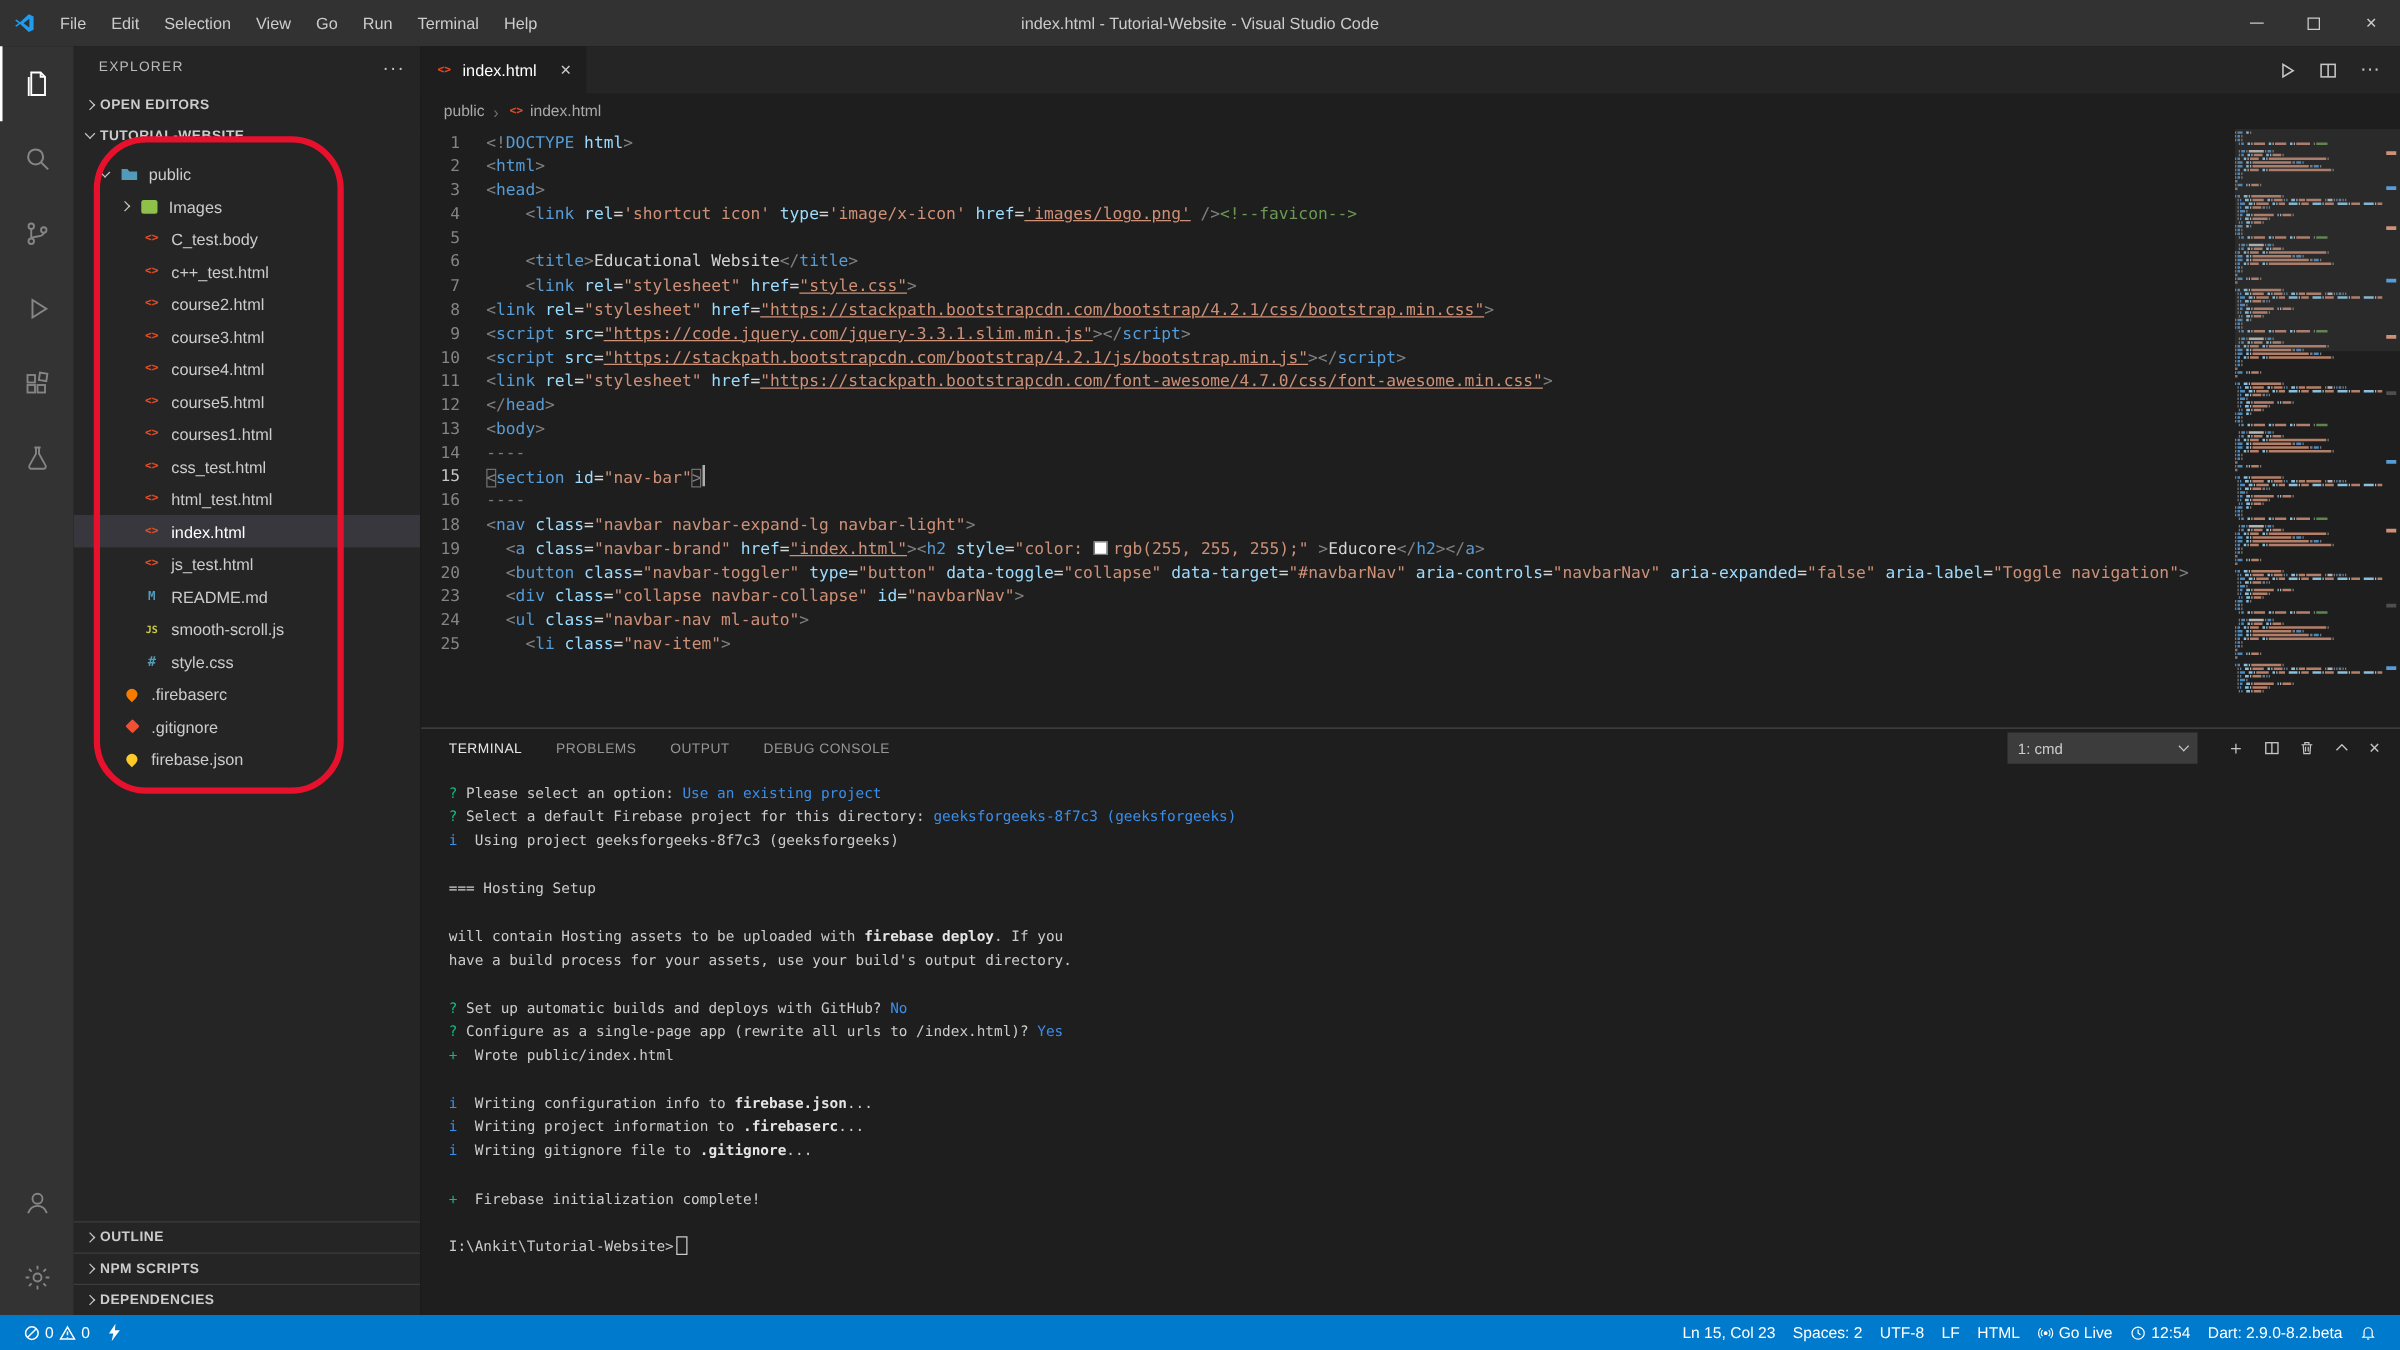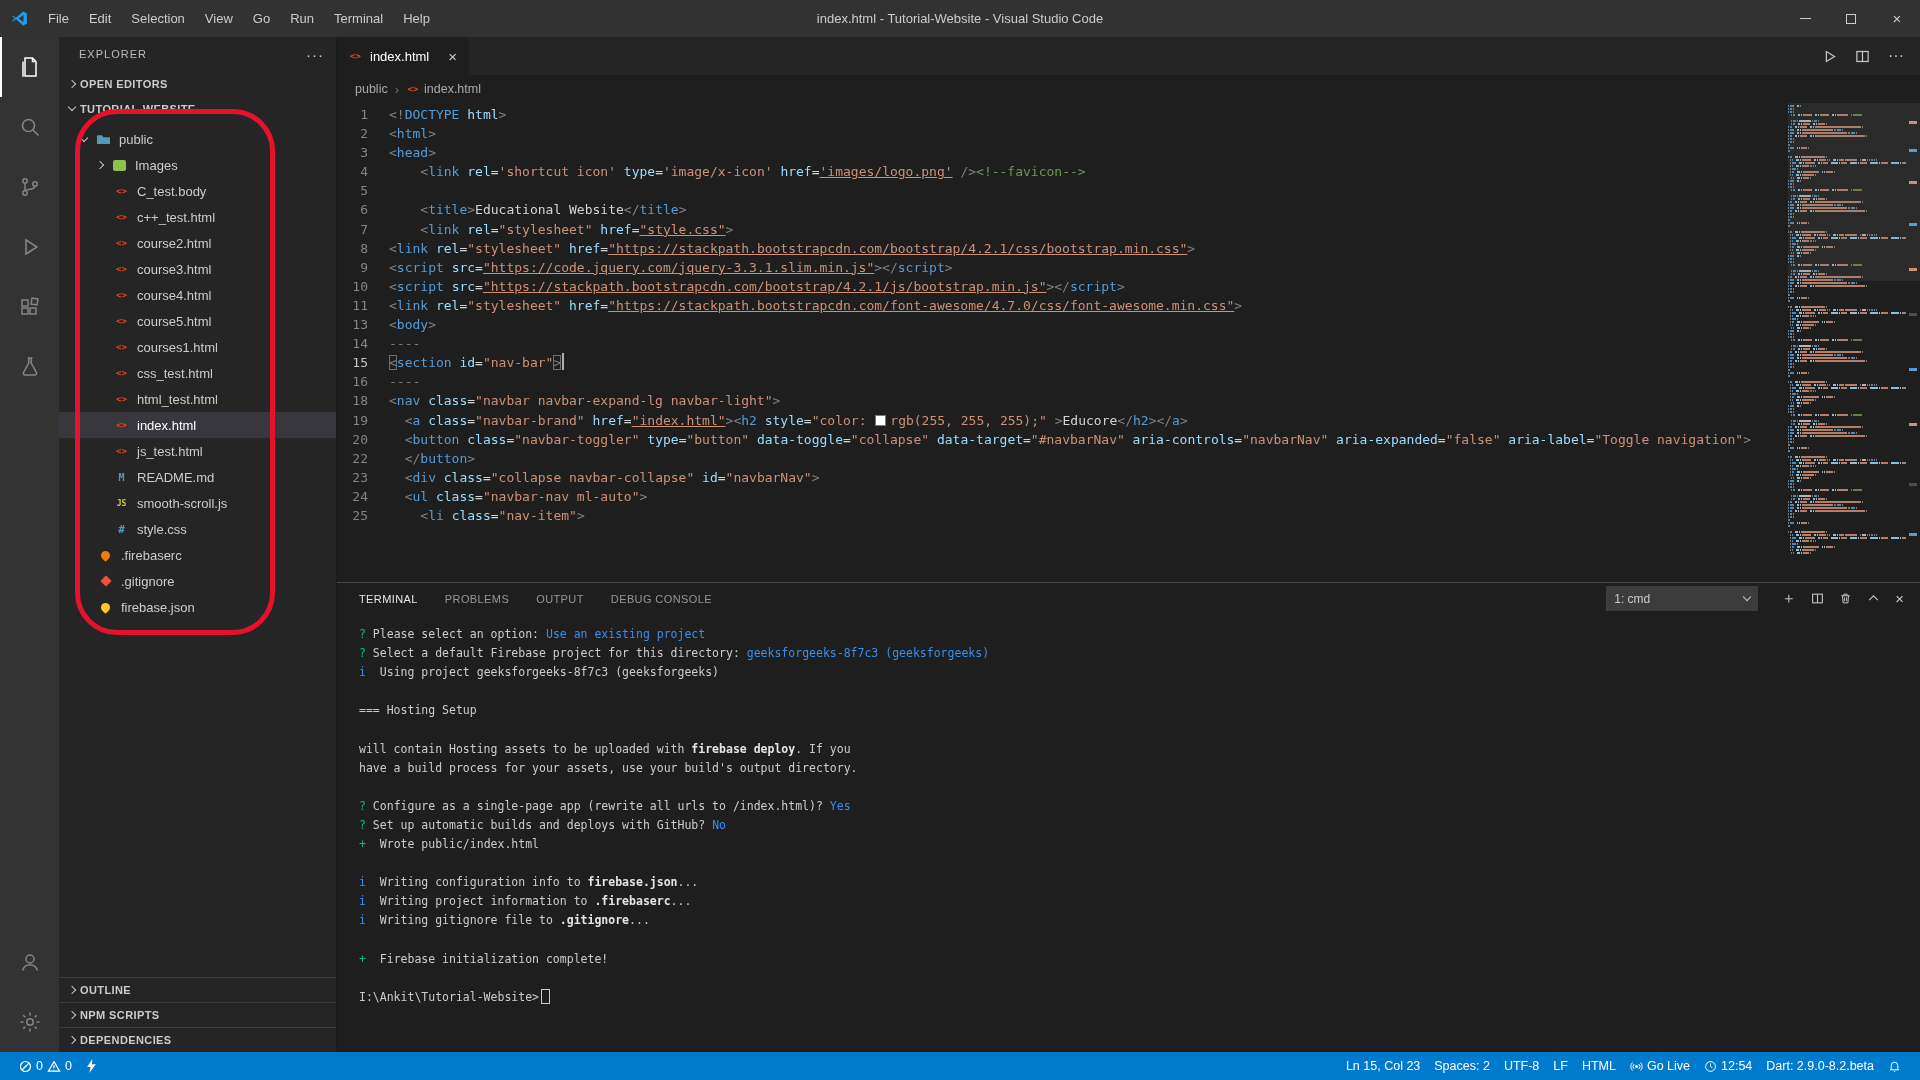--- a/index.html
+++ b/index.html
@@ -356,28 +356,28 @@
             <div class="cl"><span class="ln">2</span><span class="lc"><span class="tk-p">&lt;</span><span class="tk-t">html</span><span class="tk-p">&gt;</span></span></div>
             <div class="cl"><span class="ln">3</span><span class="lc"><span class="tk-p">&lt;</span><span class="tk-t">head</span><span class="tk-p">&gt;</span></span></div>
             <div class="cl"><span class="ln">4</span><span class="lc"><span class="tk-x">    </span><span class="tk-p">&lt;</span><span class="tk-t">link</span><span class="tk-x"> </span><span class="tk-a">rel</span><span class="tk-x">=</span><span class="tk-s">'shortcut icon'</span><span class="tk-x"> </span><span class="tk-a">type</span><span class="tk-x">=</span><span class="tk-s">'image/x-icon'</span><span class="tk-x"> </span><span class="tk-a">href</span><span class="tk-x">=</span><span class="tk-su">'images/logo.png'</span><span class="tk-x"> </span><span class="tk-p">/&gt;</span><span class="tk-c">&lt;!--favicon--&gt;</span></span></div>
             <div class="cl"><span class="ln">5</span><span class="lc"></span></div>
             <div class="cl"><span class="ln">6</span><span class="lc"><span class="tk-x">    </span><span class="tk-p">&lt;</span><span class="tk-t">title</span><span class="tk-p">&gt;</span><span class="tk-x">Educational Website</span><span class="tk-p">&lt;/</span><span class="tk-t">title</span><span class="tk-p">&gt;</span></span></div>
             <div class="cl"><span class="ln">7</span><span class="lc"><span class="tk-x">    </span><span class="tk-p">&lt;</span><span class="tk-t">link</span><span class="tk-x"> </span><span class="tk-a">rel</span><span class="tk-x">=</span><span class="tk-s">"stylesheet"</span><span class="tk-x"> </span><span class="tk-a">href</span><span class="tk-x">=</span><span class="tk-su">"style.css"</span><span class="tk-p">&gt;</span></span></div>
             <div class="cl"><span class="ln">8</span><span class="lc"><span class="tk-p">&lt;</span><span class="tk-t">link</span><span class="tk-x"> </span><span class="tk-a">rel</span><span class="tk-x">=</span><span class="tk-s">"stylesheet"</span><span class="tk-x"> </span><span class="tk-a">href</span><span class="tk-x">=</span><span class="tk-su">"https://stackpath.bootstrapcdn.com/bootstrap/4.2.1/css/bootstrap.min.css"</span><span class="tk-p">&gt;</span></span></div>
             <div class="cl"><span class="ln">9</span><span class="lc"><span class="tk-p">&lt;</span><span class="tk-t">script</span><span class="tk-x"> </span><span class="tk-a">src</span><span class="tk-x">=</span><span class="tk-su">"https://code.jquery.com/jquery-3.3.1.slim.min.js"</span><span class="tk-p">&gt;&lt;/</span><span class="tk-t">script</span><span class="tk-p">&gt;</span></span></div>
             <div class="cl"><span class="ln">10</span><span class="lc"><span class="tk-p">&lt;</span><span class="tk-t">script</span><span class="tk-x"> </span><span class="tk-a">src</span><span class="tk-x">=</span><span class="tk-su">"https://stackpath.bootstrapcdn.com/bootstrap/4.2.1/js/bootstrap.min.js"</span><span class="tk-p">&gt;&lt;/</span><span class="tk-t">script</span><span class="tk-p">&gt;</span></span></div>
             <div class="cl"><span class="ln">11</span><span class="lc"><span class="tk-p">&lt;</span><span class="tk-t">link</span><span class="tk-x"> </span><span class="tk-a">rel</span><span class="tk-x">=</span><span class="tk-s">"stylesheet"</span><span class="tk-x"> </span><span class="tk-a">href</span><span class="tk-x">=</span><span class="tk-su">"https://stackpath.bootstrapcdn.com/font-awesome/4.7.0/css/font-awesome.min.css"</span><span class="tk-p">&gt;</span></span></div>
+            <div class="cl"><span class="ln">12</span><span class="lc"><span class="tk-p">&lt;/</span><span class="tk-t">head</span><span class="tk-p">&gt;</span></span></div>
             <div class="cl"><span class="ln">13</span><span class="lc"><span class="tk-p">&lt;</span><span class="tk-t">body</span><span class="tk-p">&gt;</span></span></div>
             <div class="cl"><span class="ln">14</span><span class="lc"><span class="tk-d">----</span></span></div>
             <div class="cl"><span class="ln act">15</span><span class="lc"><span class="tk-pb">&lt;</span><span class="tk-t">section</span><span class="tk-x"> </span><span class="tk-a">id</span><span class="tk-x">=</span><span class="tk-s">"nav-bar"</span><span class="tk-pb">&gt;</span><span class="caret"></span></span></div>
             <div class="cl"><span class="ln">16</span><span class="lc"><span class="tk-d">----</span></span></div>
             <div class="cl"><span class="ln">18</span><span class="lc"><span class="tk-p">&lt;</span><span class="tk-t">nav</span><span class="tk-x"> </span><span class="tk-a">class</span><span class="tk-x">=</span><span class="tk-s">"navbar navbar-expand-lg navbar-light"</span><span class="tk-p">&gt;</span></span></div>
             <div class="cl"><span class="ln">19</span><span class="lc"><span class="tk-x">  </span><span class="tk-p">&lt;</span><span class="tk-t">a</span><span class="tk-x"> </span><span class="tk-a">class</span><span class="tk-x">=</span><span class="tk-s">"navbar-brand"</span><span class="tk-x"> </span><span class="tk-a">href</span><span class="tk-x">=</span><span class="tk-su">"index.html"</span><span class="tk-p">&gt;&lt;</span><span class="tk-t">h2</span><span class="tk-x"> </span><span class="tk-a">style</span><span class="tk-x">=</span><span class="tk-s">"color: </span><span class="swatch"></span><span class="tk-s">rgb(255, 255, 255);"</span><span class="tk-x"> </span><span class="tk-p">&gt;</span><span class="tk-x">Educore</span><span class="tk-p">&lt;/</span><span class="tk-t">h2</span><span class="tk-p">&gt;&lt;/</span><span class="tk-t">a</span><span class="tk-p">&gt;</span></span></div>
             <div class="cl"><span class="ln">20</span><span class="lc"><span class="tk-x">  </span><span class="tk-p">&lt;</span><span class="tk-t">button</span><span class="tk-x"> </span><span class="tk-a">class</span><span class="tk-x">=</span><span class="tk-s">"navbar-toggler"</span><span class="tk-x"> </span><span class="tk-a">type</span><span class="tk-x">=</span><span class="tk-s">"button"</span><span class="tk-x"> </span><span class="tk-a">data-toggle</span><span class="tk-x">=</span><span class="tk-s">"collapse"</span><span class="tk-x"> </span><span class="tk-a">data-target</span><span class="tk-x">=</span><span class="tk-s">"#navbarNav"</span><span class="tk-x"> </span><span class="tk-a">aria-controls</span><span class="tk-x">=</span><span class="tk-s">"navbarNav"</span><span class="tk-x"> </span><span class="tk-a">aria-expanded</span><span class="tk-x">=</span><span class="tk-s">"false"</span><span class="tk-x"> </span><span class="tk-a">aria-label</span><span class="tk-x">=</span><span class="tk-s">"Toggle navigation"</span><span class="tk-p">&gt;</span></span></div>
-            <div class="cl"><span class="ln">22</span><span class="lc"><span class="tk-x">  </span><span class="tk-p">&lt;/</span><span class="tk-t">button</span><span class="tk-p">&gt;</span></span></div>
             <div class="cl"><span class="ln">23</span><span class="lc"><span class="tk-x">  </span><span class="tk-p">&lt;</span><span class="tk-t">div</span><span class="tk-x"> </span><span class="tk-a">class</span><span class="tk-x">=</span><span class="tk-s">"collapse navbar-collapse"</span><span class="tk-x"> </span><span class="tk-a">id</span><span class="tk-x">=</span><span class="tk-s">"navbarNav"</span><span class="tk-p">&gt;</span></span></div>
             <div class="cl"><span class="ln">24</span><span class="lc"><span class="tk-x">  </span><span class="tk-p">&lt;</span><span class="tk-t">ul</span><span class="tk-x"> </span><span class="tk-a">class</span><span class="tk-x">=</span><span class="tk-s">"navbar-nav ml-auto"</span><span class="tk-p">&gt;</span></span></div>
             <div class="cl"><span class="ln">25</span><span class="lc"><span class="tk-x">    </span><span class="tk-p">&lt;</span><span class="tk-t">li</span><span class="tk-x"> </span><span class="tk-a">class</span><span class="tk-x">=</span><span class="tk-s">"nav-item"</span><span class="tk-p">&gt;</span></span></div>
           </div>
         <div class="minimap" id="minimap">
             <div class="mm-row">
               <span style="width: 1px; background: rgb(138, 138, 138);"></span>
               <span style="width: 4px; background: rgb(86, 156, 214);"></span>
               <span style="width: 1px; background: transparent;"></span>
               <span style="width: 2px; background: rgb(156, 220, 254);"></span>
@@ -1952,22 +1952,22 @@
         <div id="term">
             <div class="tline"><span class="tt-q">?</span><span class="tt-w"> Please select an option: </span><span class="tt-ans">Use an existing project</span></div>
             <div class="tline"><span class="tt-q">?</span><span class="tt-w"> Select a default Firebase project for this directory: </span><span class="tt-ans">geeksforgeeks-8f7c3 (geeksforgeeks)</span></div>
             <div class="tline"><span class="tt-i">i</span><span class="tt-w">  Using project geeksforgeeks-8f7c3 (geeksforgeeks)</span></div>
             <div class="tline">&nbsp;</div>
             <div class="tline"><span class="tt-w">=== Hosting Setup</span></div>
             <div class="tline">&nbsp;</div>
             <div class="tline"><span class="tt-w">will contain Hosting assets to be uploaded with </span><span class="tt-b">firebase deploy</span><span class="tt-w">. If you</span></div>
             <div class="tline"><span class="tt-w">have a build process for your assets, use your build's output directory.</span></div>
             <div class="tline">&nbsp;</div>
+            <div class="tline"><span class="tt-q">?</span><span class="tt-w"> Set up automatic builds and deploys with GitHub? </span><span class="tt-ans">No</span></div>
             <div class="tline"><span class="tt-q">?</span><span class="tt-w"> Configure as a single-page app (rewrite all urls to /index.html)? </span><span class="tt-ans">Yes</span></div>
-            <div class="tline"><span class="tt-q">?</span><span class="tt-w"> Set up automatic builds and deploys with GitHub? </span><span class="tt-ans">No</span></div>
             <div class="tline"><span class="tt-plus">+</span><span class="tt-w">  Wrote public/index.html</span></div>
             <div class="tline">&nbsp;</div>
             <div class="tline"><span class="tt-i">i</span><span class="tt-w">  Writing configuration info to </span><span class="tt-b">firebase.json</span><span class="tt-w">...</span></div>
             <div class="tline"><span class="tt-i">i</span><span class="tt-w">  Writing project information to </span><span class="tt-b">.firebaserc</span><span class="tt-w">...</span></div>
             <div class="tline"><span class="tt-i">i</span><span class="tt-w">  Writing gitignore file to </span><span class="tt-b">.gitignore</span><span class="tt-w">...</span></div>
             <div class="tline">&nbsp;</div>
             <div class="tline"><span class="tt-plus">+</span><span class="tt-w">  Firebase initialization complete!</span></div>
             <div class="tline">&nbsp;</div>
             <div class="tline"><span class="tt-w">I:\Ankit\Tutorial-Website&gt;</span><span class="term-cursor"></span></div>
           </div>

